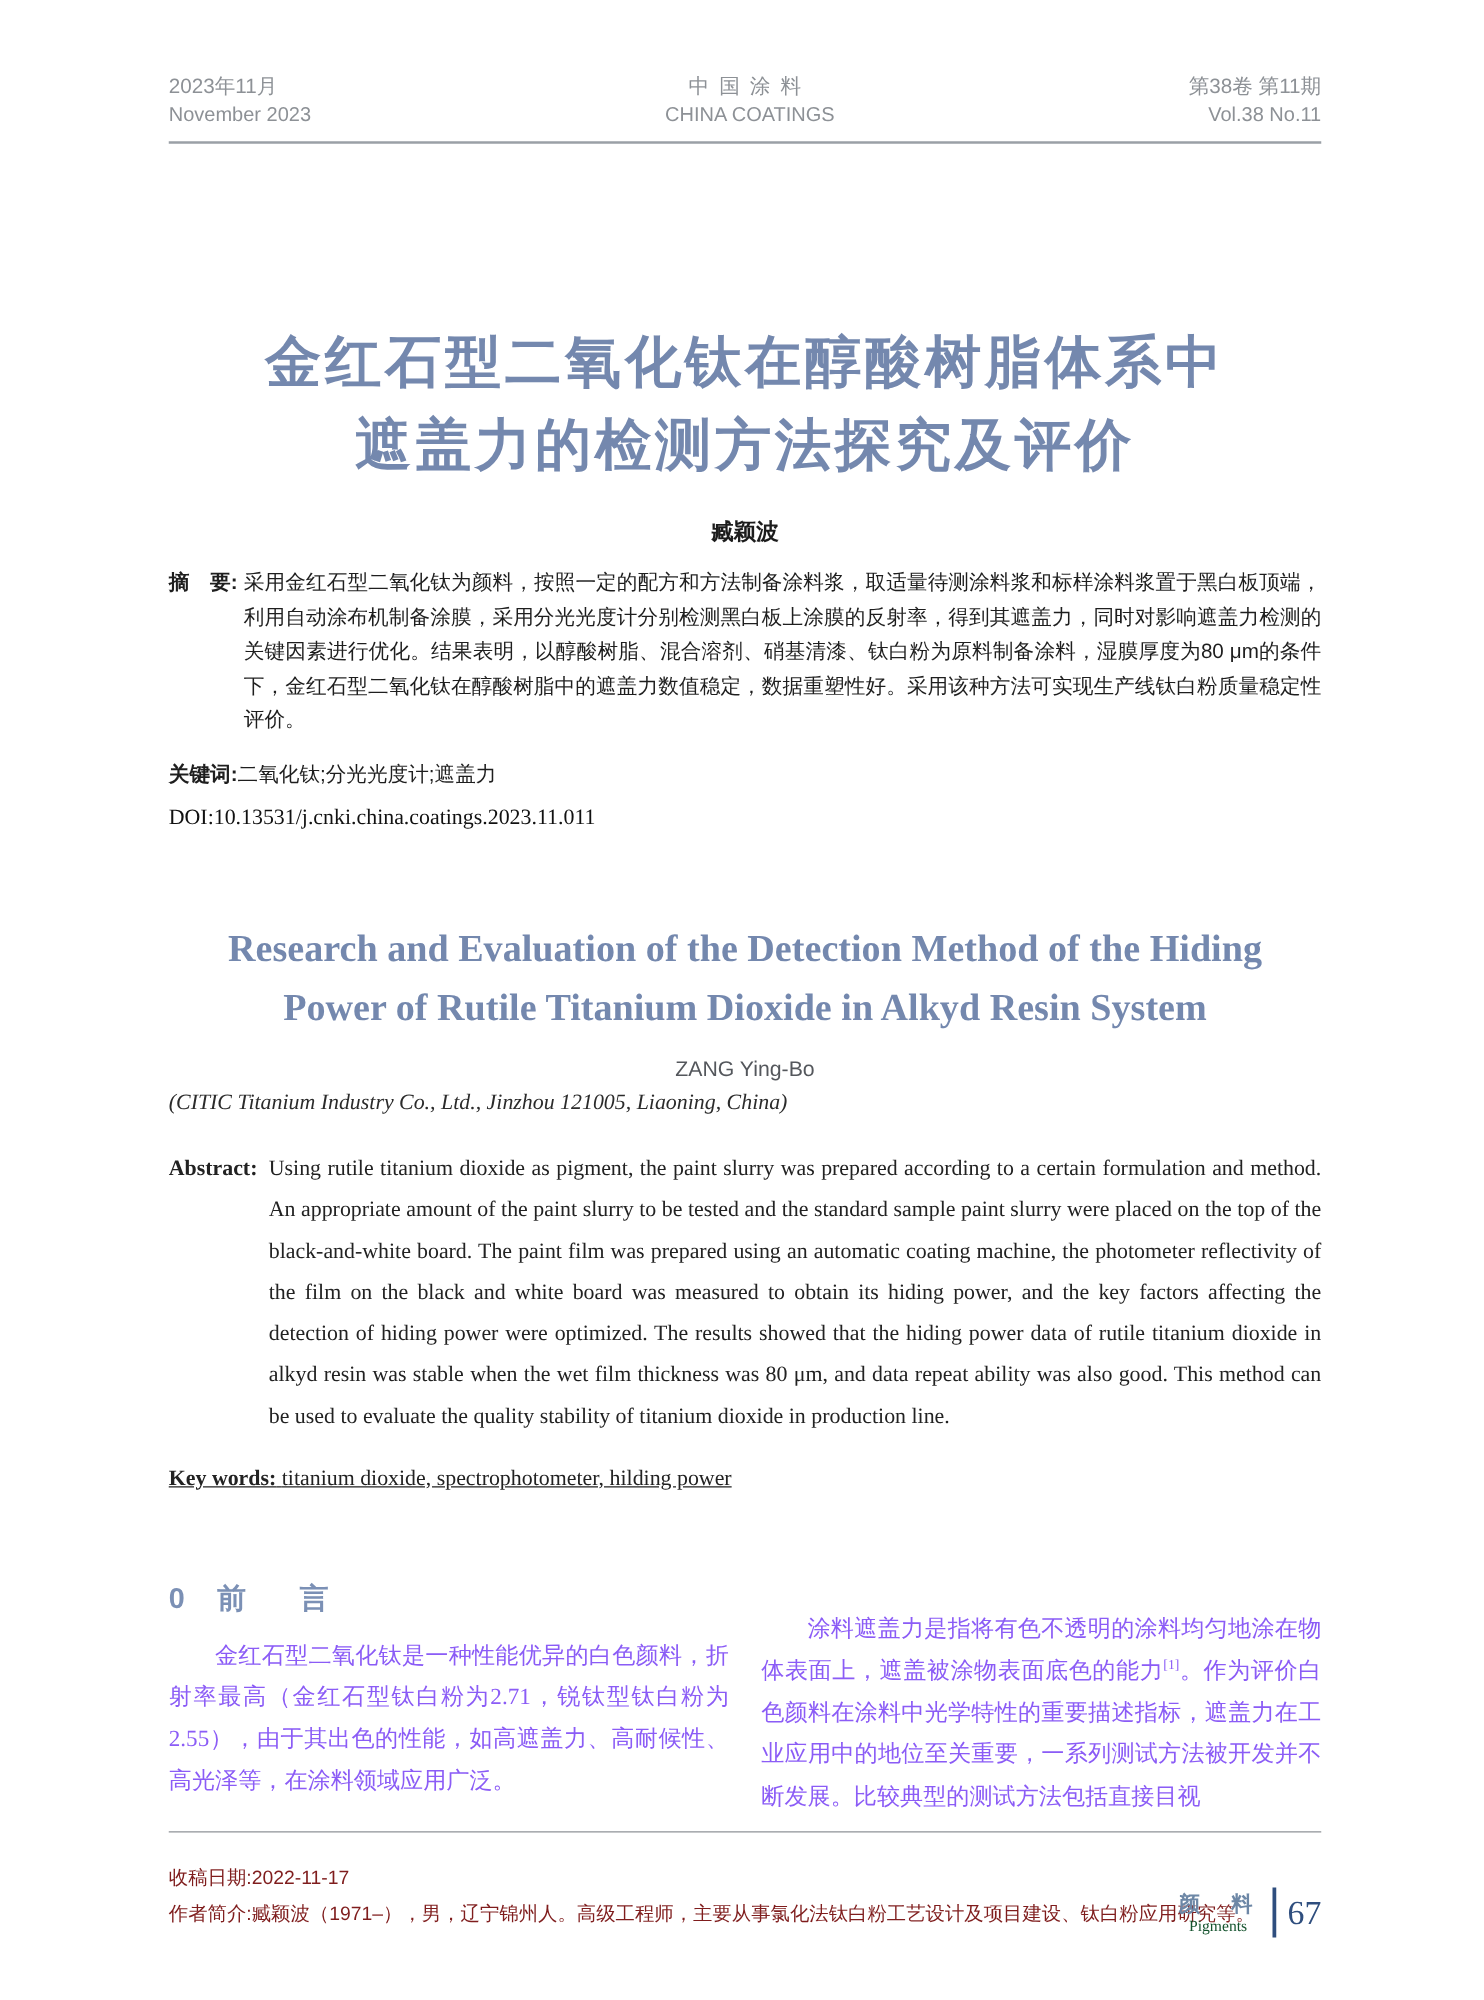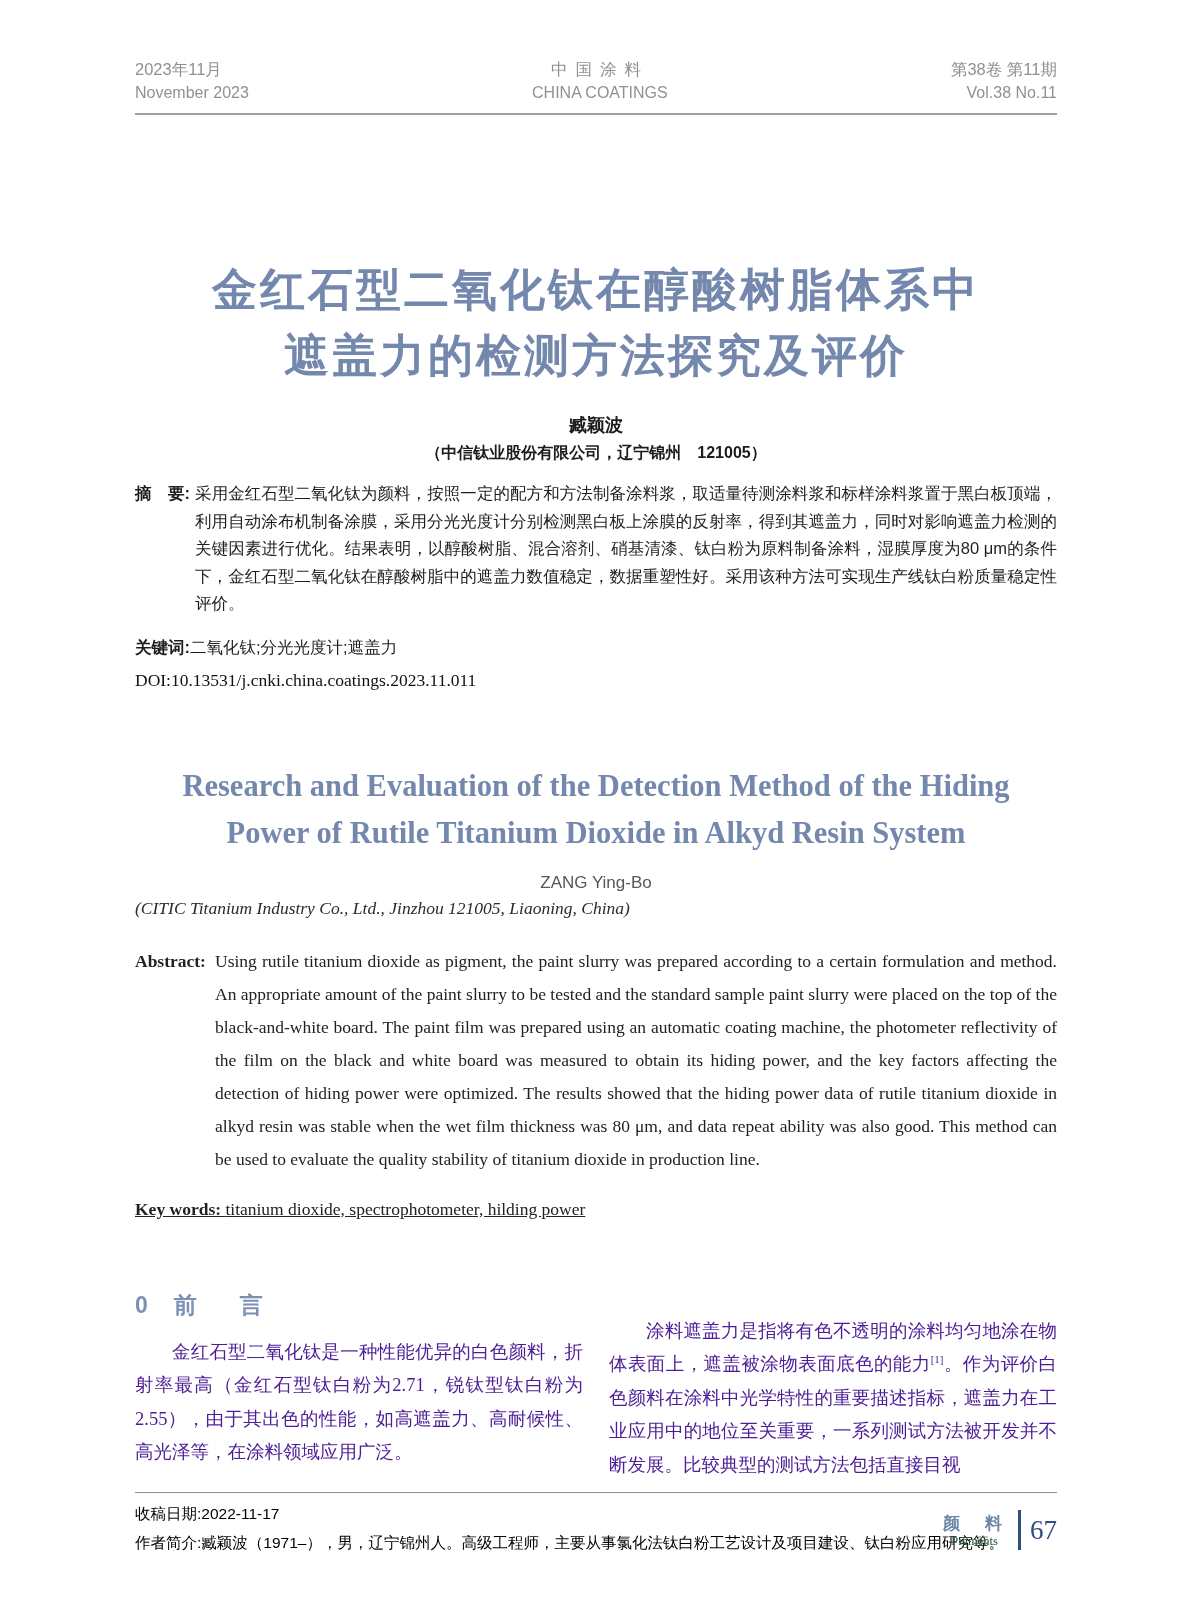--- a/index.html
+++ b/index.html
@@ -90,32 +90,32 @@
   .col{width:448px;}
   .sec-heading{
     font-family:"Liberation Sans","DejaVu Sans",sans-serif;
     font-weight:700;font-size:23px;color:#7b90b5;
     margin-bottom:15px;
   }
   .sec-heading .num{margin-right:26px;}
   .sec-heading .ttl{letter-spacing:10px;}
   .body-para{
     font-size:18.5px;line-height:33.5px;
-    text-align:justify;text-indent:2em;color:#4c1d95;margin:0;
+    text-align:justify;text-indent:2em;color:#8b5cf6;margin:0;
   }
   .col-right{padding-top:25px;}
   .body-para sup{font-size:11px;line-height:0;}
 
   
   .footnotes{
     margin-top:10px;
     border-top:1.5px solid #8f9398;
-    padding-top:6px;
-    font-family:"Liberation Sans","DejaVu Sans",sans-serif;
-    font-size:15.5px;line-height:29px;color:#000000;
+    padding-top:22px;
+    font-family:"Liberation Sans","DejaVu Sans",sans-serif;
+    font-size:15.5px;line-height:29px;color:#7f1d1d;
   }
 
   
   .pfooter{
     position:absolute;right:130px;bottom:50px;
     display:flex;align-items:center;
   }
   .pfooter .cat{text-align:center;margin-right:10px;}
   .pfooter .cat .cn{
     font-family:"Liberation Sans","DejaVu Sans",sans-serif;
@@ -145,21 +145,20 @@
         <div class="en">Vol.38  No.11</div>
       </div>
     </div>
 
     <div class="title-cn">
       <div>金红石型二氧化钛在醇酸树脂体系中</div>
       <div>遮盖力的检测方法探究及评价</div>
     </div>
 
     <div class="author-cn sans">臧颖波</div>
-    <div class="affil-cn sans">（中信钛业股份有限公司，辽宁锦州　121005）</div>
 
     <p class="abstract-cn sans"><span class="hang-label-cn">摘　要:</span><span>采用金红石型二氧化钛为颜料，按照一定的配方和方法制备涂料浆，取适量待测涂料浆和标样涂料浆置于黑白板顶端，利用自动涂布机制备涂膜，采用分光光度计分别检测黑白板上涂膜的反射率，得到其遮盖力，同时对影响遮盖力检测的关键因素进行优化。结果表明，以醇酸树脂、混合溶剂、硝基清漆、钛白粉为原料制备涂料，湿膜厚度为80 μm的条件下，金红石型二氧化钛在醇酸树脂中的遮盖力数值稳定，数据重塑性好。采用该种方法可实现生产线钛白粉质量稳定性评价。</span></p>
 
     <p class="keywords-cn sans" style="margin:3px 0 0 0;"><span class="lbl">关键词:</span><span>二氧化钛;分光光度计;遮盖力</span></p>
 
 
     <div class="doi-line serif">DOI:10.13531/j.cnki.china.coatings.2023.11.011</div>
 
     <div class="title-en serif">Research and Evaluation of the Detection Method of the Hiding Power of Rutile Titanium Dioxide in Alkyd Resin System</div>
     <div class="author-en sans">ZANG Ying-Bo</div>

